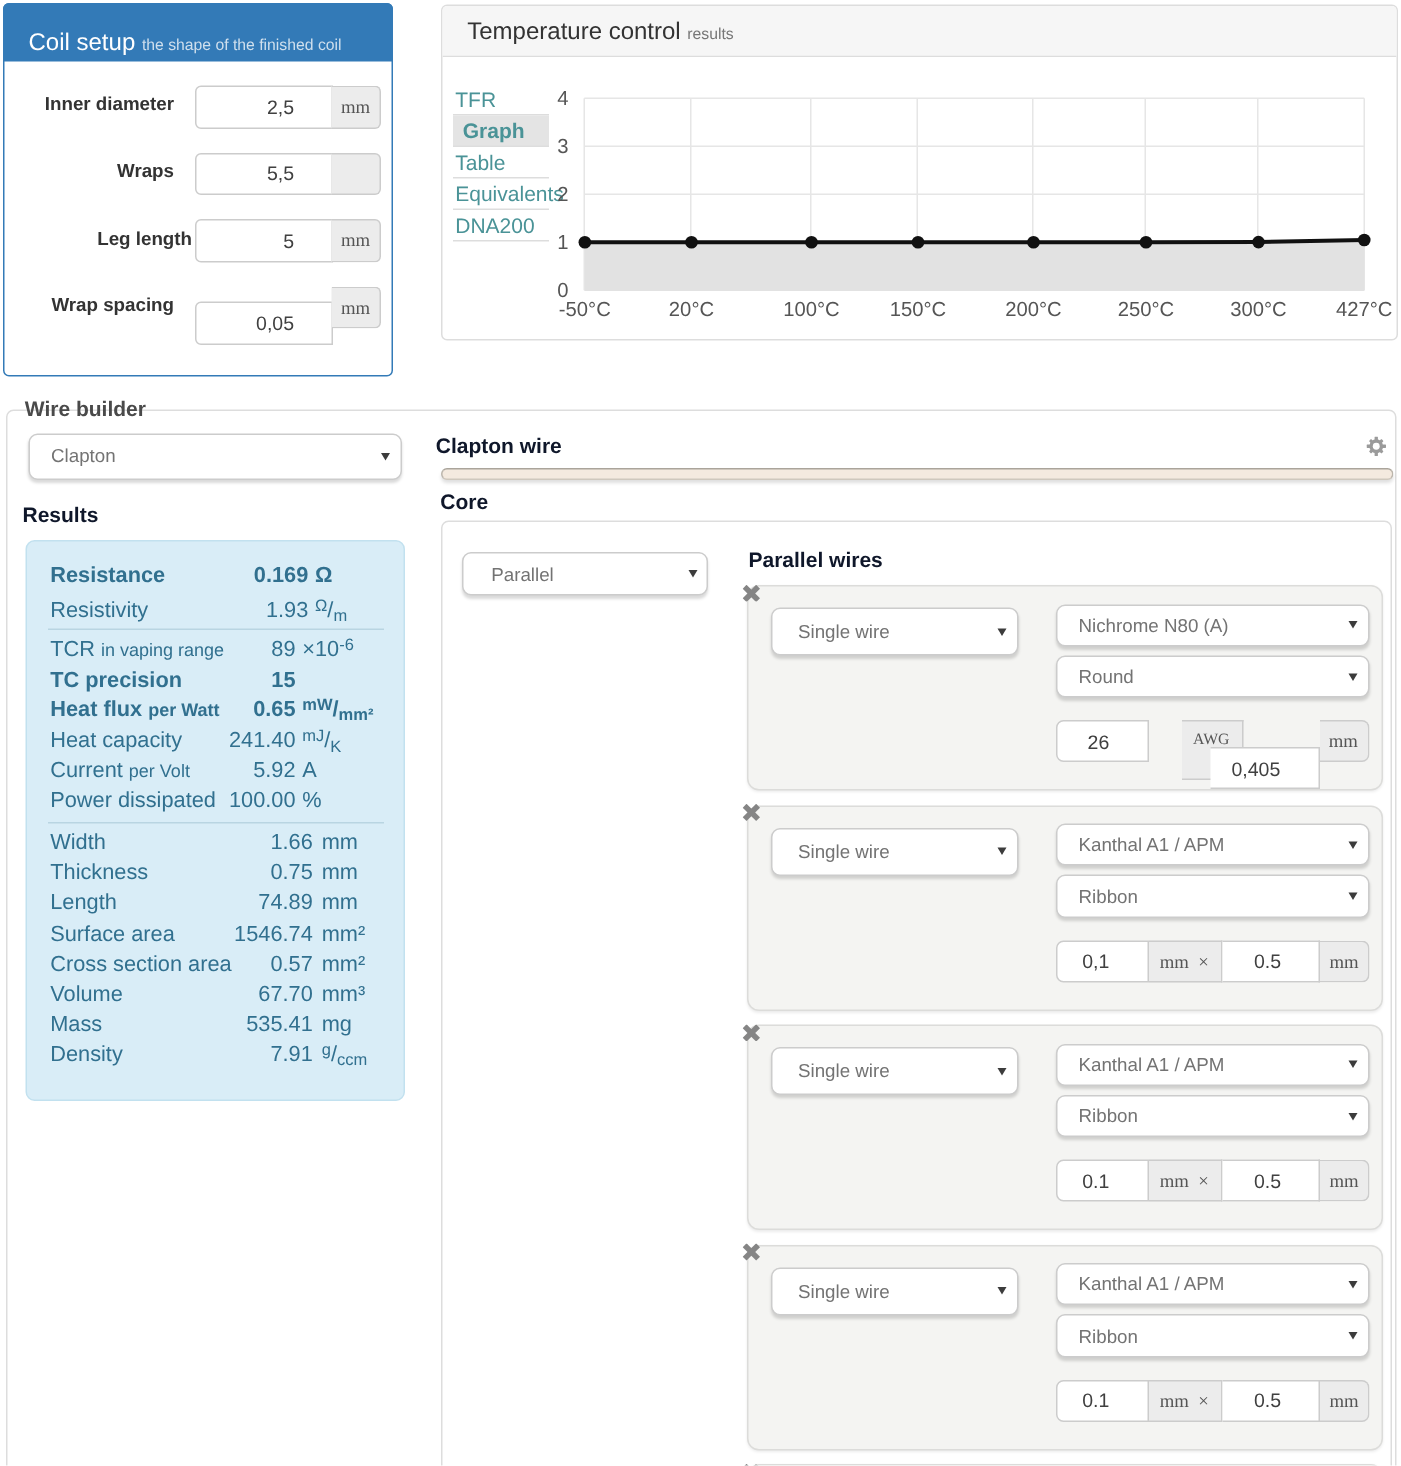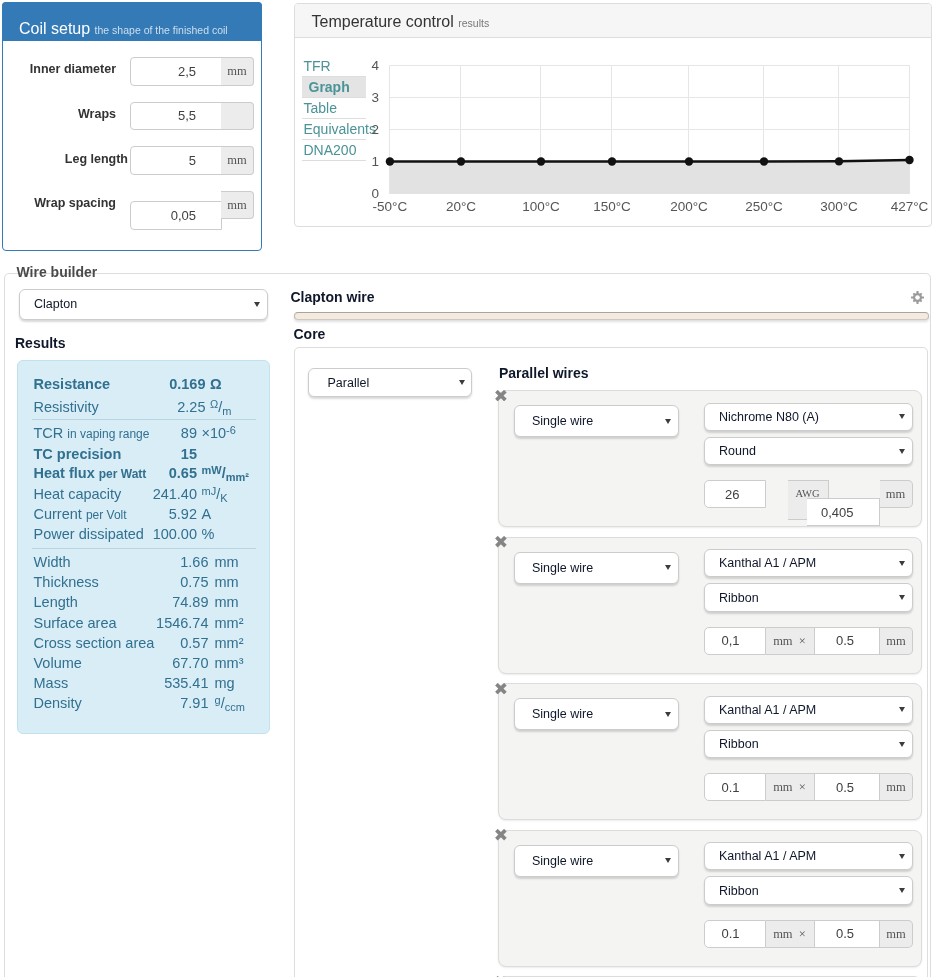--- a/index.html
+++ b/index.html
@@ -1,19 +1,19 @@
 <!DOCTYPE html>
 <html><head>
 <meta charset="utf-8">
 <style>
 * { margin:0; padding:0; box-sizing:border-box; }
 html,body { width:934px; height:977px; background:#fff; font-family:"Liberation Sans", sans-serif; overflow:hidden; position:relative; }
 .abs { position:absolute; }
 .hd { font-weight:bold; font-size:14px; color:#0f172a; }
-.sel { position:absolute; background:#fff; border:1px solid #ccc; border-radius:6px; color:#0f172a; font-size:12.5px; box-shadow:0 2px 2px rgba(0,0,0,0.15);text-align:center; }
+.sel { position:absolute; background:#fff; border:1px solid #ccc; border-radius:6px; color:#737373; font-size:12.5px; box-shadow:0 2px 2px rgba(0,0,0,0.15);text-align:center; }
 .sel span.txt { position:absolute; left:14.5px; top:50%; transform:translateY(-50%); white-space:nowrap; }
 .sel .arr { position:absolute; right:6.5px; top:50%; margin-top:-2.5px; width:0; height:0; border-left:3.5px solid transparent; border-right:3.5px solid transparent; border-top:5.5px solid #3c3c3c; }
 .inp { position:absolute; background:#fff; border:1px solid #ccc; color:#404040; font-size:13px; text-align:right; padding-right:25px; font-family:"Liberation Sans", sans-serif; }
 .addon { position:absolute; background:#ececec; border:1px solid #ccc; color:#555; font-family:"Liberation Serif", serif; font-size:12.5px; text-align:center; }
 .card { position:absolute; left:498px; width:423.5px; height:137px; background:#f4f4f2; border:1px solid #dcdcda; border-radius:8px; box-shadow:0 1px 2px rgba(0,0,0,0.08); }
 .xicon { position:absolute; left:495px; width:11.8px; height:11.8px; }
 
 .rrow { left:33.5px; width:225px; height:20px; font-size:14.5px; color:#31708f; }
 .rrow .rl { position:absolute; left:0; top:0; line-height:20px; white-space:nowrap; }
 .rrow .rv { position:absolute; left:0; text-align:right; line-height:20px; }
@@ -132,21 +132,21 @@
 <div id="results">
 <div class="abs" style="left:31.5px; top:419px; width:224.5px; border-top:1px solid #b9d5e2;"></div>
 <div class="abs" style="left:31.5px; top:547.5px; width:224.5px; border-top:1px solid #b9d5e2;"></div>
 <div class="abs rrow s1" style="top:374.4px;font-weight:bold;">
       <span class="rl">Resistance</span>
       <span class="rv">0.169</span>
       <span class="ru">Ω</span>
     </div>
 <div class="abs rrow s1" style="top:396.9px;">
       <span class="rl">Resistivity</span>
-      <span class="rv">2.25</span>
+      <span class="rv">1.93</span>
       <span class="ru"><sup>Ω</sup>/<sub>m</sub></span>
     </div>
 <div class="abs rrow s2" style="top:423.4px;">
       <span class="rl">TCR <span class="sm">in vaping range</span></span>
       <span class="rv">89</span>
       <span class="ru">×10<sup>-6</sup></span>
     </div>
 <div class="abs rrow s2" style="top:443.9px;font-weight:bold;">
       <span class="rl">TC precision</span>
       <span class="rv">15</span>

